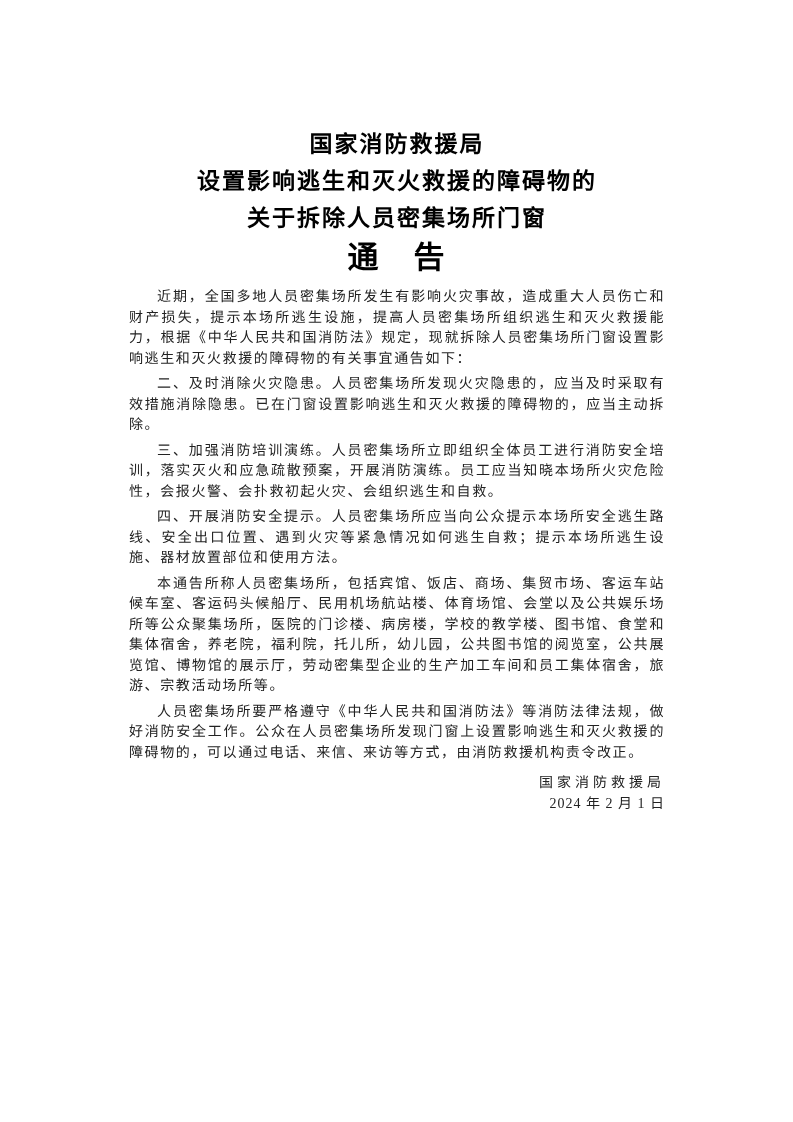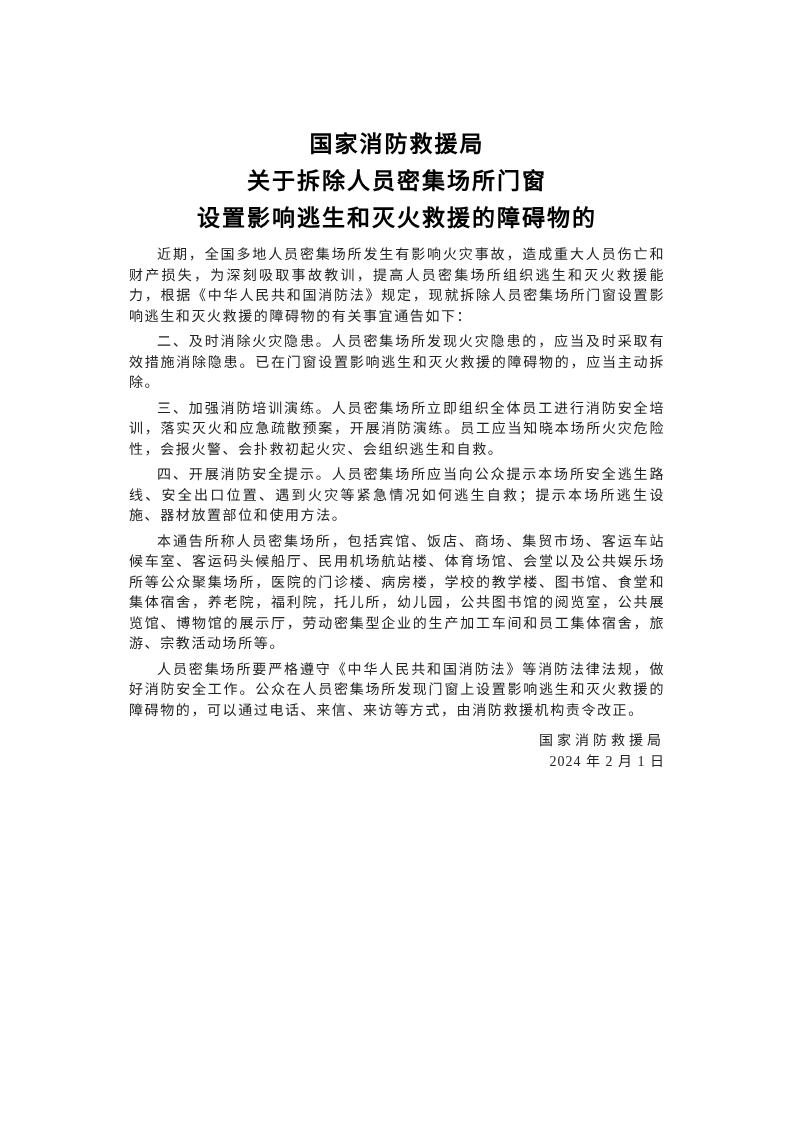--- a/index.html
+++ b/index.html
@@ -69,26 +69,27 @@
   }
 </style>
 </head>
 <body>
 
 <div class="page">
   <div class="content">
 
     <header class="doc-title">
       <div class="title-line">国家消防救援局</div>
+      <div class="title-line">设置影响逃生和灭火救援的障碍物的</div>
       <div class="title-line">关于拆除人员密集场所门窗</div>
-      <div class="title-line">设置影响逃生和灭火救援的障碍物的</div>
+      <div class="title-main">通　告</div>
     </header>
 
     <main class="doc-body">
-      <p>近期，全国多地人员密集场所发生有影响火灾事故，造成重大人员伤亡和财产损失，为深刻吸取事故教训，提高人员密集场所组织逃生和灭火救援能力，根据《中华人民共和国消防法》规定，现就拆除人员密集场所门窗设置影响逃生和灭火救援的障碍物的有关事宜通告如下：</p>
+      <p>近期，全国多地人员密集场所发生有影响火灾事故，造成重大人员伤亡和财产损失，提示本场所逃生设施，提高人员密集场所组织逃生和灭火救援能力，根据《中华人民共和国消防法》规定，现就拆除人员密集场所门窗设置影响逃生和灭火救援的障碍物的有关事宜通告如下：</p>
       <p>二、及时消除火灾隐患。人员密集场所发现火灾隐患的，应当及时采取有效措施消除隐患。已在门窗设置影响逃生和灭火救援的障碍物的，应当主动拆除。</p>
       <p>三、加强消防培训演练。人员密集场所立即组织全体员工进行消防安全培训，落实灭火和应急疏散预案，开展消防演练。员工应当知晓本场所火灾危险性，会报火警、会扑救初起火灾、会组织逃生和自救。</p>
       <p>四、开展消防安全提示。人员密集场所应当向公众提示本场所安全逃生路线、安全出口位置、遇到火灾等紧急情况如何逃生自救；提示本场所逃生设施、器材放置部位和使用方法。</p>
       <p>本通告所称人员密集场所，包括宾馆、饭店、商场、集贸市场、客运车站候车室、客运码头候船厅、民用机场航站楼、体育场馆、会堂以及公共娱乐场所等公众聚集场所，医院的门诊楼、病房楼，学校的教学楼、图书馆、食堂和集体宿舍，养老院，福利院，托儿所，幼儿园，公共图书馆的阅览室，公共展览馆、博物馆的展示厅，劳动密集型企业的生产加工车间和员工集体宿舍，旅游、宗教活动场所等。</p>
       <p>人员密集场所要严格遵守《中华人民共和国消防法》等消防法律法规，做好消防安全工作。公众在人员密集场所发现门窗上设置影响逃生和灭火救援的障碍物的，可以通过电话、来信、来访等方式，由消防救援机构责令改正。</p>
     </main>
 
     <footer class="doc-signature">
       <div class="signer">国家消防救援局</div>
       <div class="sign-date">2024 年 2 月 1 日</div>

